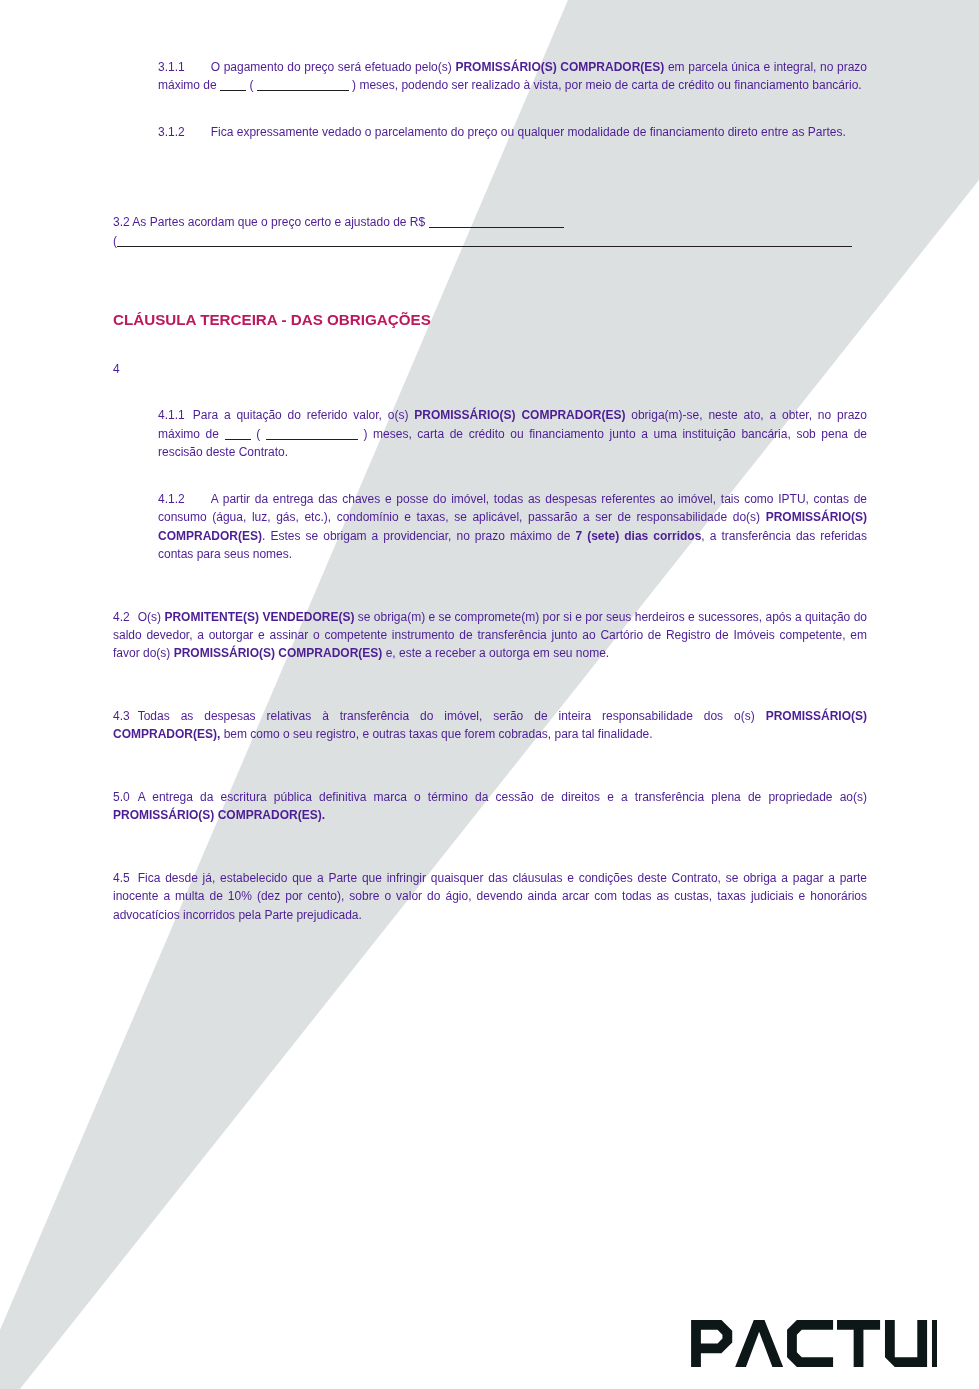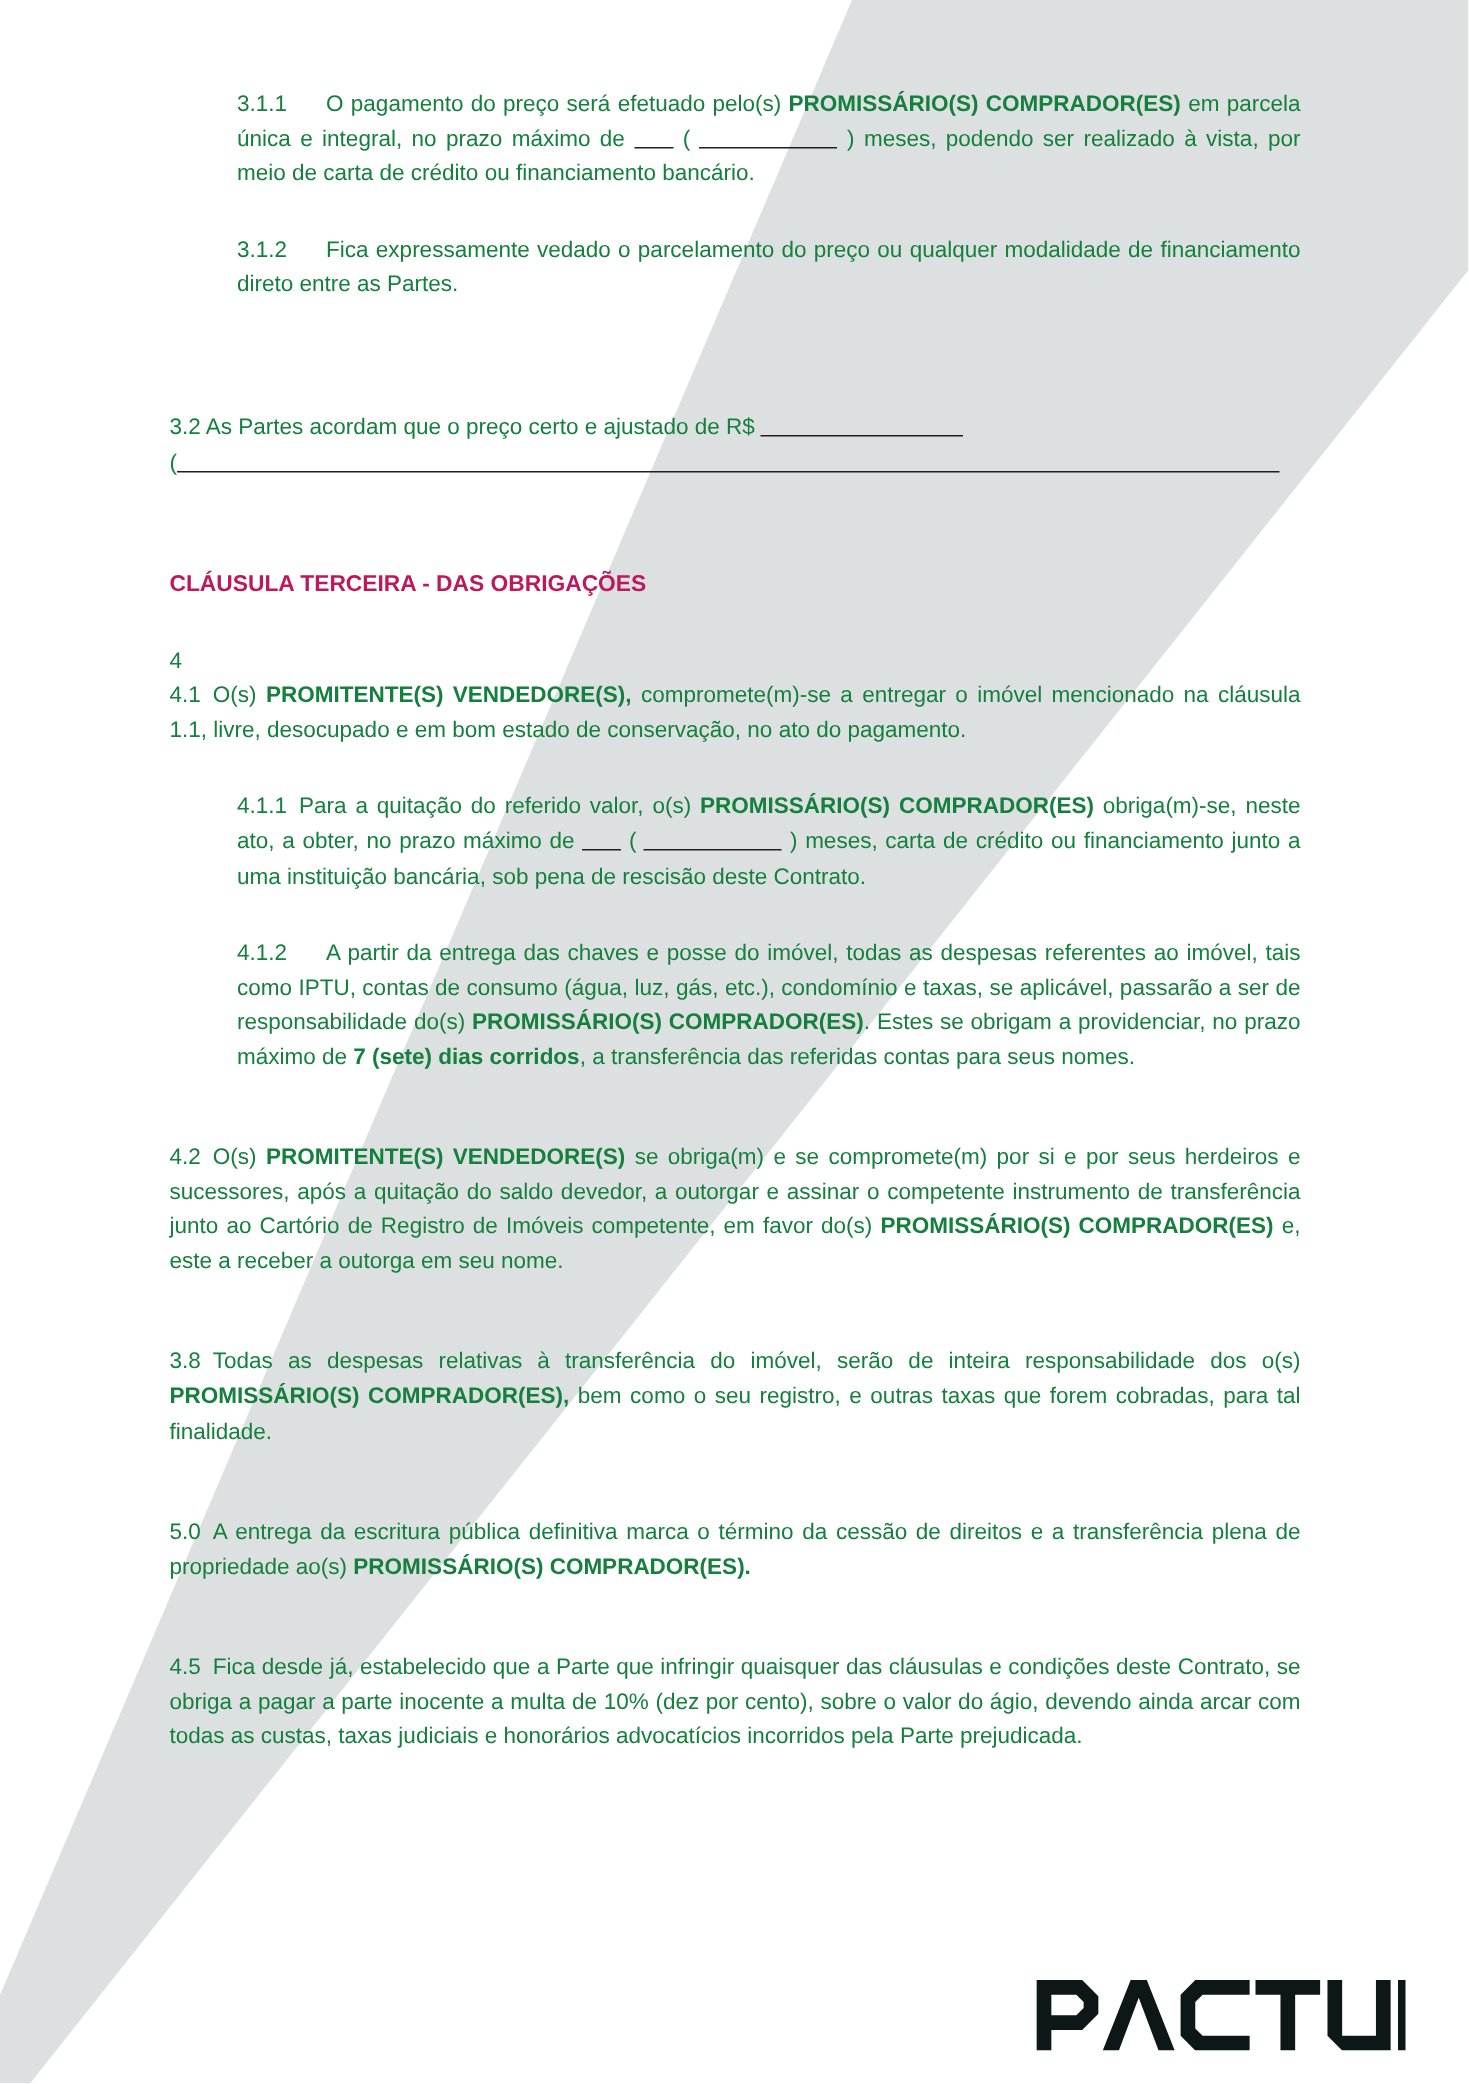--- a/index.html
+++ b/index.html
@@ -27,23 +27,23 @@
   .doc {
     position: absolute;
     left: 113px;
     top: 0;
     width: 754px;
     height: 1389px;
     z-index: 2;
   }
   p {
     margin: 0;
-    font-size: 15px;
+    font-size: 12px;
     line-height: 1.54;
-    color: #15803d;
+    color: #4c1d95;
     text-align: justify;
     text-justify: inter-word;
     -webkit-hyphens: none;
     hyphens: none;
   }
   .indent {
     margin-left: 45px;
     width: 709px;
   }
   .gap-md { height: 28px; }
@@ -123,37 +123,36 @@
     <p style="text-align:left"><span>(</span><span class="blank-full"></span></p>
 
     <div class="gap-xl"></div>
 
     <div class="heading">CLÁUSULA TERCEIRA - DAS OBRIGAÇÕES</div>
 
     <div class="gap-md"></div>
 
     <p class="lone-num">4</p>
 
-    <p><span>4.1</span><span class="tab-sm"></span><span>O(s) </span><b>PROMITENTE(S) VENDEDORE(S),</b><span> compromete(m)-se a entregar o imóvel mencionado na cláusula 1.1, livre, desocupado e em bom estado de conservação, no ato do pagamento.</span></p>
 
     <div class="gap-md"></div>
 
     <p class="indent"><span>4.1.1</span><span class="tab-sm"></span><span>Para a quitação do referido valor, o(s) </span><b>PROMISSÁRIO(S) COMPRADOR(ES)</b><span> obriga(m)-se, neste ato, a obter, no prazo máximo de </span><span class="blank-short"></span> <span>(</span> <span class="blank-med"></span> <span>) meses, carta de crédito ou financiamento junto a uma instituição bancária, sob pena de rescisão deste Contrato.</span></p>
 
     <div class="gap-md"></div>
 
     <p class="indent"><span>4.1.2</span><span class="tab"></span><span>A partir da entrega das chaves e posse do imóvel, todas as despesas referentes ao imóvel, tais como IPTU, contas de consumo (água, luz, gás, etc.), condomínio e taxas, se aplicável, passarão a ser de responsabilidade do(s) </span><b>PROMISSÁRIO(S) COMPRADOR(ES)</b><span>. Estes se obrigam a providenciar, no prazo máximo de </span><b>7 (sete) dias corridos</b><span>, a transferência das referidas contas para seus nomes.</span></p>
 
     <div class="gap-lg"></div>
 
     <p><span>4.2</span><span class="tab-sm"></span><span>O(s) </span><b>PROMITENTE(S) VENDEDORE(S)</b><span> se obriga(m) e se compromete(m) por si e por seus herdeiros e sucessores, após a quitação do saldo devedor, a outorgar e assinar o competente instrumento de transferência junto ao Cartório de Registro de Imóveis competente, em favor do(s) </span><b>PROMISSÁRIO(S) COMPRADOR(ES)</b><span> e, este a receber a outorga em seu nome.</span></p>
 
     <div class="gap-lg"></div>
 
-    <p><span>3.8</span><span class="tab-sm"></span><span>Todas as despesas relativas à transferência do imóvel, serão de inteira responsabilidade dos o(s) </span><b>PROMISSÁRIO(S) COMPRADOR(ES),</b><span> bem como o seu registro, e outras taxas que forem cobradas, para tal finalidade.</span></p>
+    <p><span>4.3</span><span class="tab-sm"></span><span>Todas as despesas relativas à transferência do imóvel, serão de inteira responsabilidade dos o(s) </span><b>PROMISSÁRIO(S) COMPRADOR(ES),</b><span> bem como o seu registro, e outras taxas que forem cobradas, para tal finalidade.</span></p>
 
     <div class="gap-lg"></div>
 
     <p><span>5.0</span><span class="tab-sm"></span><span>A entrega da escritura pública definitiva marca o término da cessão de direitos e a transferência plena de propriedade ao(s) </span><b>PROMISSÁRIO(S) COMPRADOR(ES).</b></p>
 
     <div class="gap-lg"></div>
 
     <p><span>4.5</span><span class="tab-sm"></span><span>Fica desde já, estabelecido que a Parte que infringir quaisquer das cláusulas e condições deste Contrato, se obriga a pagar a parte inocente a multa de 10% (dez por cento), sobre o valor do ágio, devendo ainda arcar com todas as custas, taxas judiciais e honorários advocatícios incorridos pela Parte prejudicada.</span></p>
 
     <div class="gap-xl"></div>

